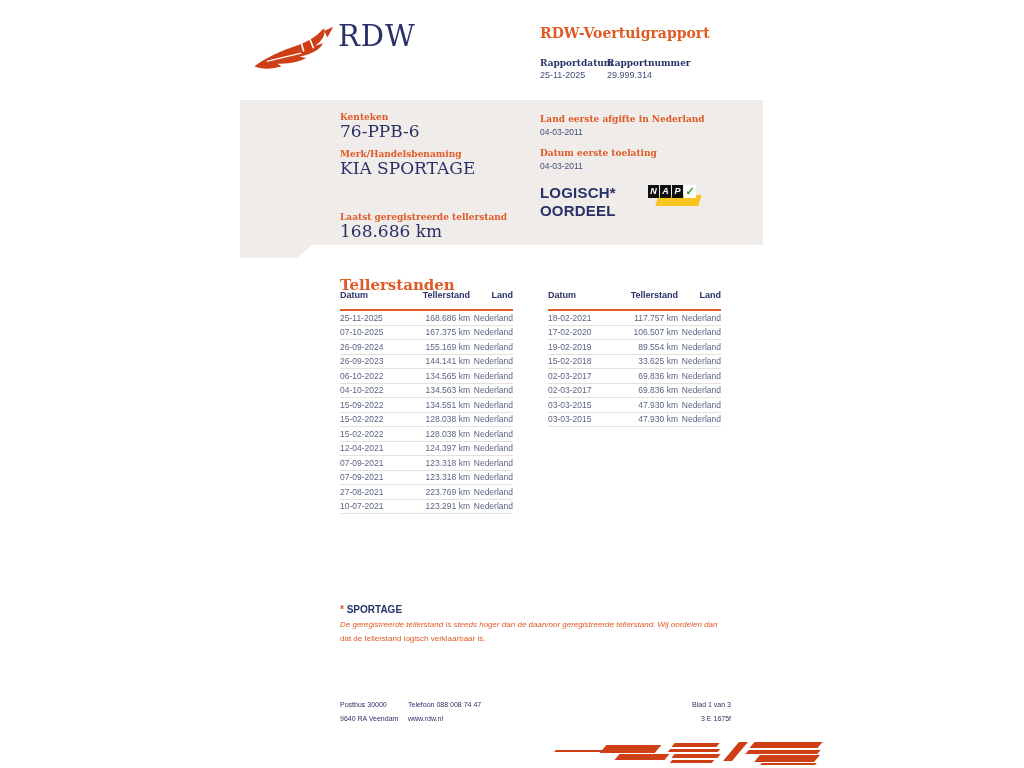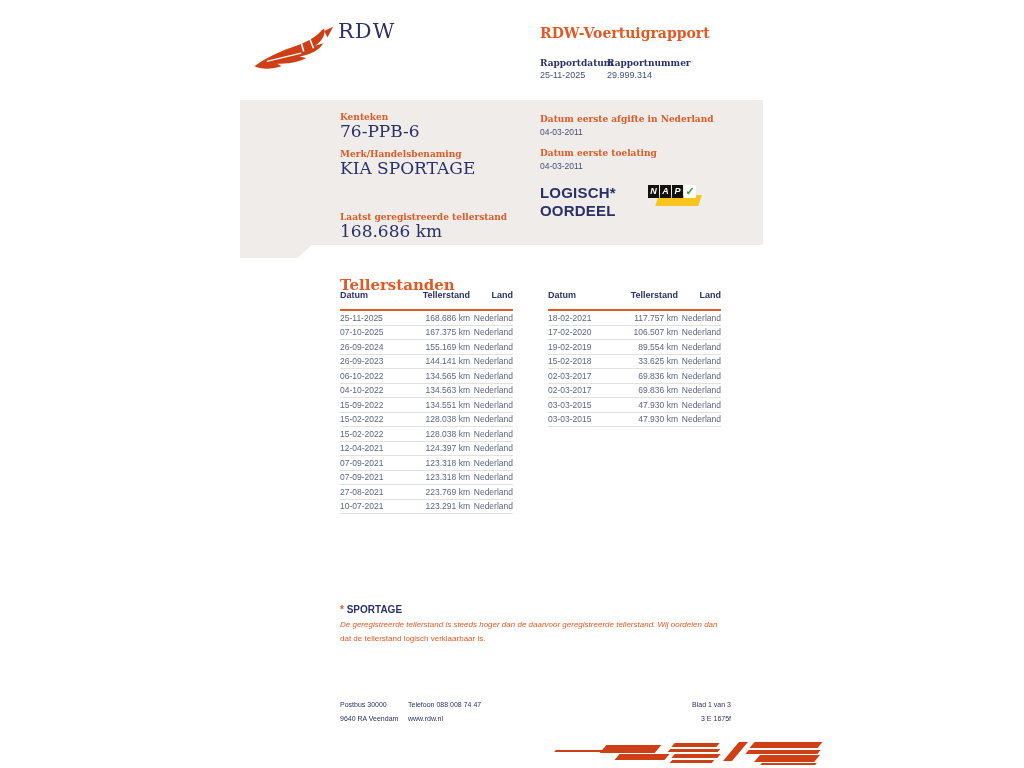--- a/index.html
+++ b/index.html
@@ -9,21 +9,21 @@
   }
   *{margin:0;padding:0;box-sizing:border-box;}
   html,body{width:1024px;height:768px;background:#fff;overflow:hidden;}
   body{font-family:"Liberation Sans",sans-serif;position:relative;}
   .abs{position:absolute;}
 
   
   .logo-feather{left:252px;top:26px;width:82px;height:46px;}
   .feather-body{fill:var(--orange_deep);}
   .feather-slash{stroke:#fff;fill:none;}
-  .logo-text{left:338px;top:19px;font-family:"DejaVu Serif",serif;font-size:21px;color:var(--navy);letter-spacing:1px;}
+  .logo-text{left:338px;top:19px;font-family:"DejaVu Serif",serif;font-size:29px;color:var(--navy);letter-spacing:1px;}
   .doc-title{left:540px;top:25px;font-family:"DejaVu Serif",serif;font-weight:bold;font-size:14px;color:var(--orange);}
   .hdr-label{font-family:"DejaVu Serif",serif;font-weight:bold;font-size:9px;color:var(--navy);}
   .hdr-value{font-size:9px;color:var(--value_text);}
   .rd-label{left:540px;top:58px;} .rn-label{left:607px;top:58px;}
   .rd-value{left:540px;top:70px;} .rn-value{left:607px;top:70px;}
 
   
   .panel{left:240px;top:100px;width:523px;height:158px;background:var(--panel_gray);
     clip-path:polygon(0 0,100% 0,100% 91.8%,13.7% 91.8%,11% 100%,0 100%);}
   .olabel{font-family:"DejaVu Serif",serif;font-weight:bold;font-size:9px;color:var(--orange);}
@@ -100,21 +100,21 @@
 <div class="abs hdr-value rn-value">29.999.314</div>
 
 <div class="abs panel">
   <div class="abs olabel p-kenteken-l">Kenteken</div>
   <div class="abs bigval p-kenteken-v">76-PPB-6</div>
   <div class="abs olabel p-merk-l">Merk/Handelsbenaming</div>
   <div class="abs bigval p-merk-v">KIA SPORTAGE</div>
   <div class="abs olabel p-tell-l">Laatst geregistreerde tellerstand</div>
   <div class="abs bigval p-tell-v">168.686 km</div>
 
-  <div class="abs olabel p-afg-l">Datum eerste afgifte in Nederland</div>
+  <div class="abs olabel p-afg-l">Land eerste afgifte in Nederland</div>
   <div class="abs smval p-afg-v">04-03-2011</div>
   <div class="abs olabel p-toe-l">Datum eerste toelating</div>
   <div class="abs smval p-toe-v">04-03-2011</div>
 
   <div class="abs oordeel">
     <div>LOGISCH*</div>
     <div>OORDEEL</div>
   </div>
 
   <div class="abs nap">

